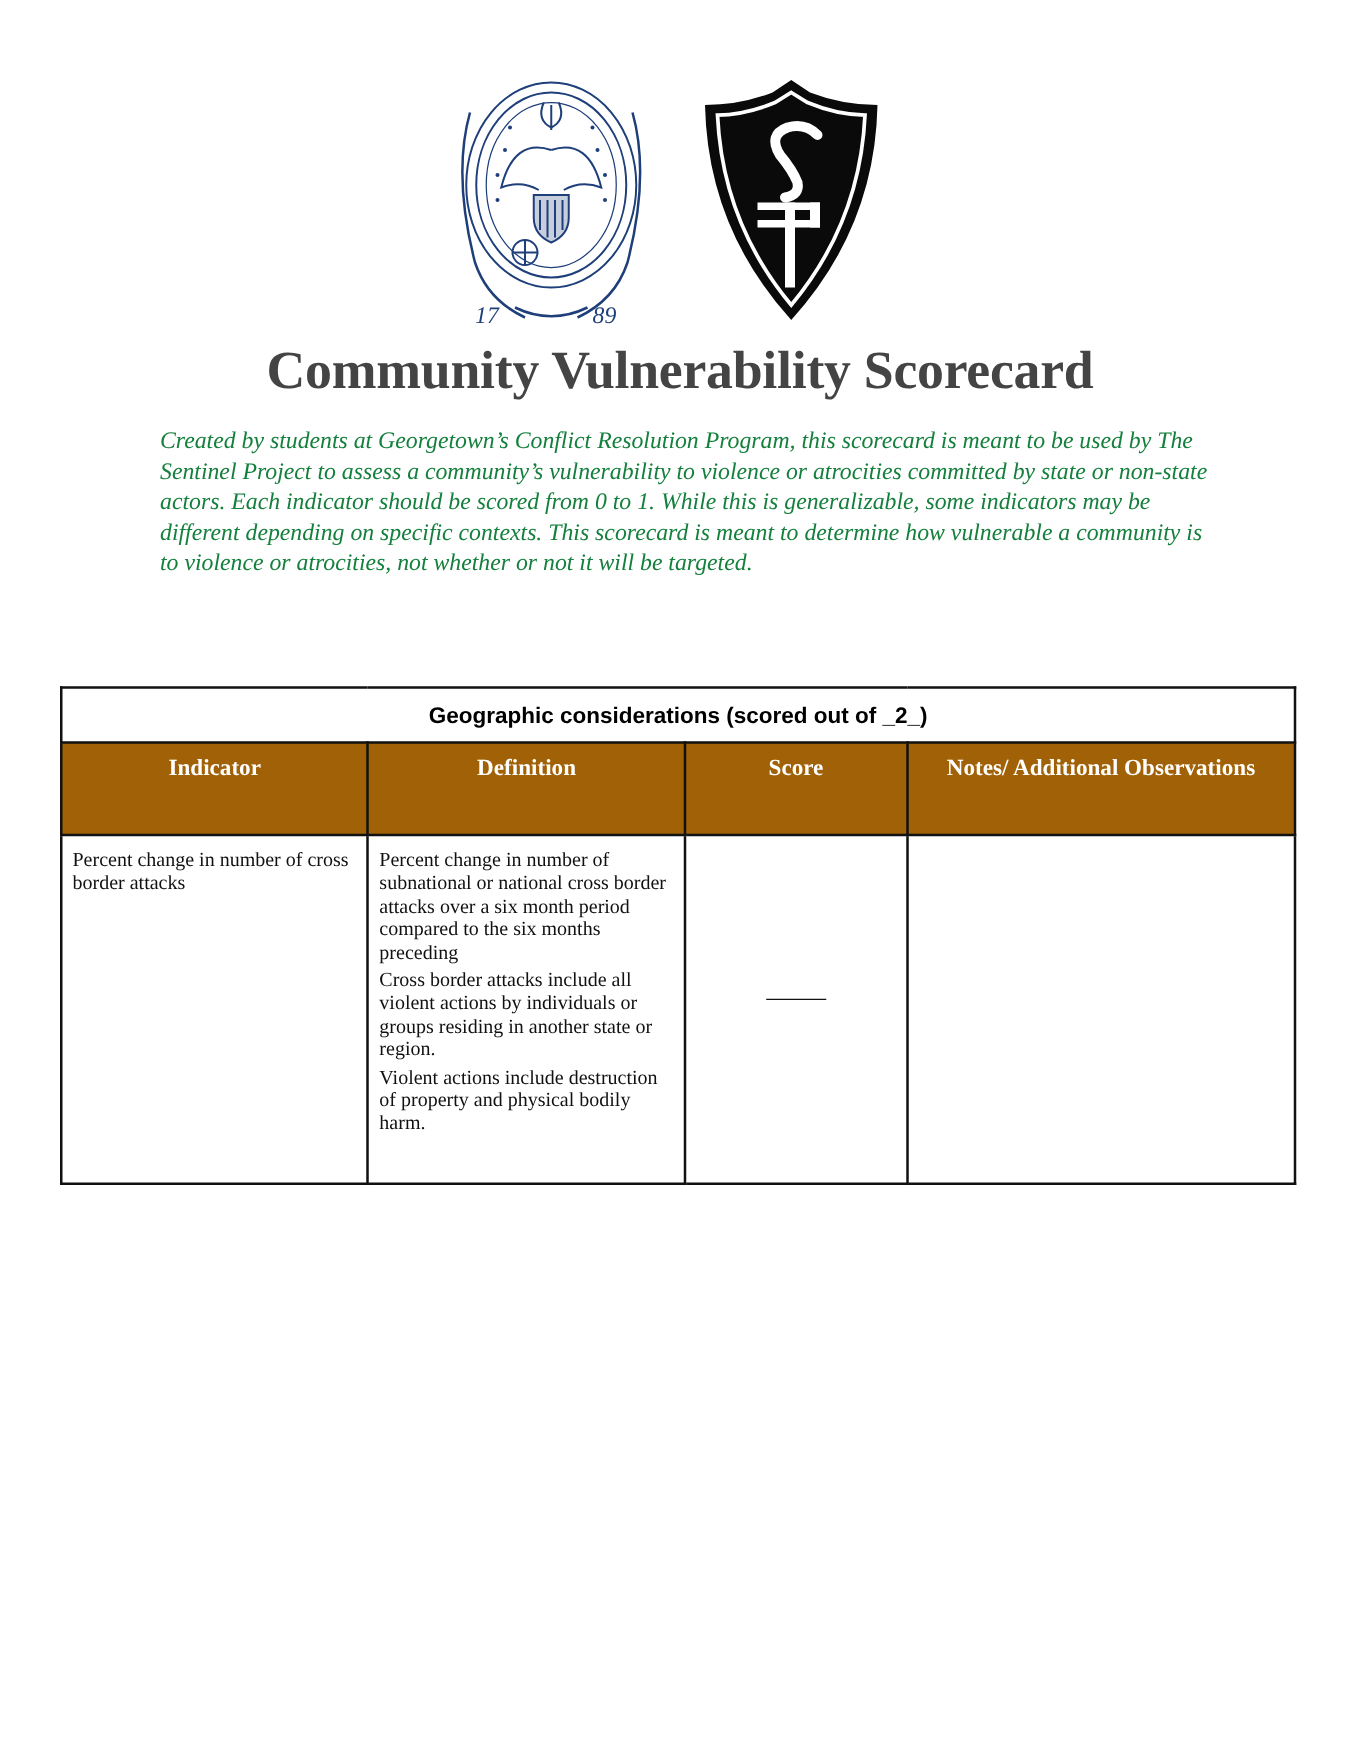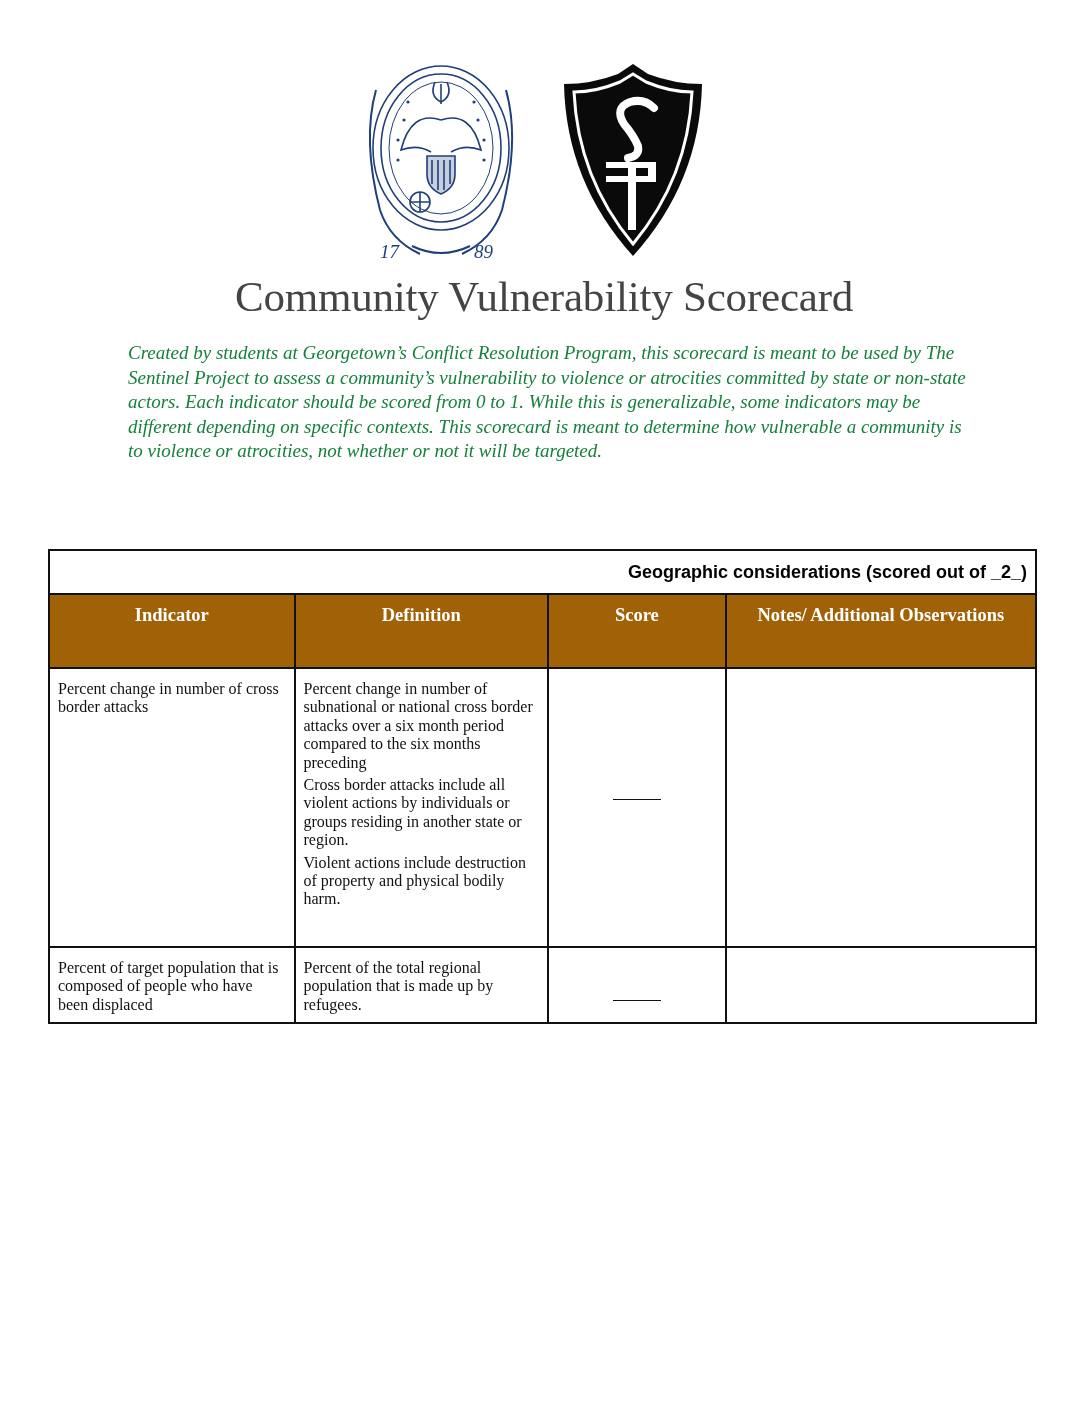--- a/index.html
+++ b/index.html
@@ -5,35 +5,35 @@
     * { box-sizing: border-box; margin: 0; padding: 0; }
     html, body { width: 1088px; height: 1408px; background: #ffffff; }
     body { position: relative; font-family: "Liberation Serif", "DejaVu Serif", serif; color: #1a1a1a; overflow: hidden; }
 
     .logos { position: absolute; top: 60px; left: 0; width: 1088px; height: 210px; }
     .logo-gu { position: absolute; left: 352px; top: 0; width: 178px; height: 208px; }
     .logo-sp { position: absolute; left: 562px; top: 2px; width: 142px; height: 196px; }
 
     .title {
       position: absolute; top: 272px; left: 0; width: 1088px; text-align: center;
-      font-size: 43px; color: #444444; font-weight: normal; letter-spacing: -0.2px;
+      font-size: 43px; color: #444444; font-weight: bold; letter-spacing: -0.2px;
     }
     .intro {
       position: absolute; top: 341px; left: 128px; width: 840px;
       font-size: 19px; line-height: 24.5px; color: #15803d; font-style: italic;
     }
 
     .scorecard {
       position: absolute; top: 549px; left: 48px; width: 989px;
       border: 2px solid #111; border-collapse: collapse;
     }
     .scorecard td, .scorecard th { border: 2px solid #111; vertical-align: top; }
     .section-title {
       font-family: "Liberation Sans", "DejaVu Sans", sans-serif; font-weight: bold;
-      font-size: 18px; text-align: right; padding: 11px 8px 9px 8px; height: 44px; color: #000;
+      font-size: 18px; text-align: center; padding: 11px 8px 9px 8px; height: 44px; color: #000;
     }
     .head-row th {
       background: #a16207; color: #ffffff; font-weight: bold; font-size: 18.5px;
       text-align: center; height: 74px; padding-top: 10px;
     }
     .cell { font-size: 16px; line-height: 18.4px; padding: 11px 8px 8px 8px; color: #111; }
     .cell p + p { margin-top: 4px; }
     .score-cell { position: relative; text-align: center; }
     .score-line { position: absolute; left: 50%; transform: translateX(-50%); width: 48px; border-top: 1.5px solid #111; }
     .c1 { width: 246px; } .c2 { width: 254px; } .c3 { width: 178px; } .c4 { width: 311px; }
@@ -118,24 +118,14 @@
     <td class="cell">
       <p>Percent change in number of subnational or national cross border attacks over a six month period compared to the six months preceding</p>
       <p>Cross border attacks include all violent actions by individuals or groups residing in another state or region.</p>
       <p>Violent actions include destruction of property and physical bodily harm.</p>
     </td>
     <td class="cell score-cell">
       <span class="score-line" style="top:130px;"></span>
     </td>
     <td class="cell"></td>
   </tr>
-  <tr class="row2">
-    <td class="cell">Percent of target population that is composed of people who have been displaced</td>
-    <td class="cell">
-      <p>Percent of the total regional population that is made up by refugees.</p>
-    </td>
-    <td class="cell score-cell">
-      <span class="score-line" style="top:52px;"></span>
-    </td>
-    <td class="cell"></td>
-  </tr>
 </tbody>
   </table>
 
 </body></html>

